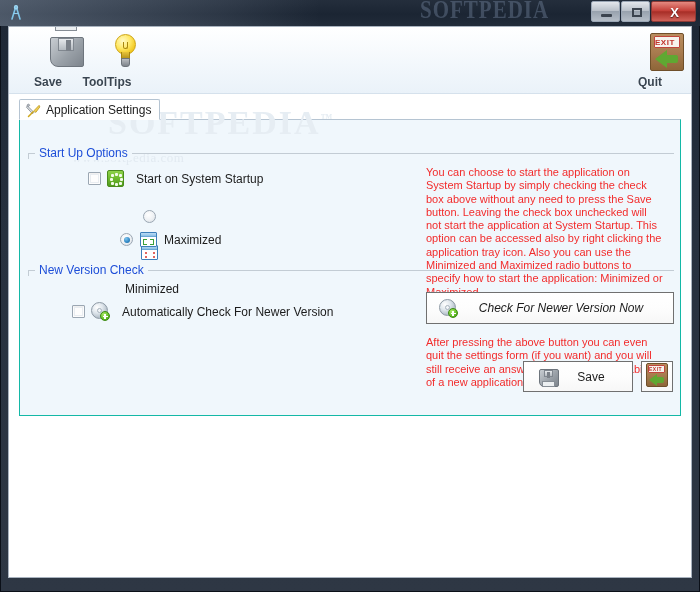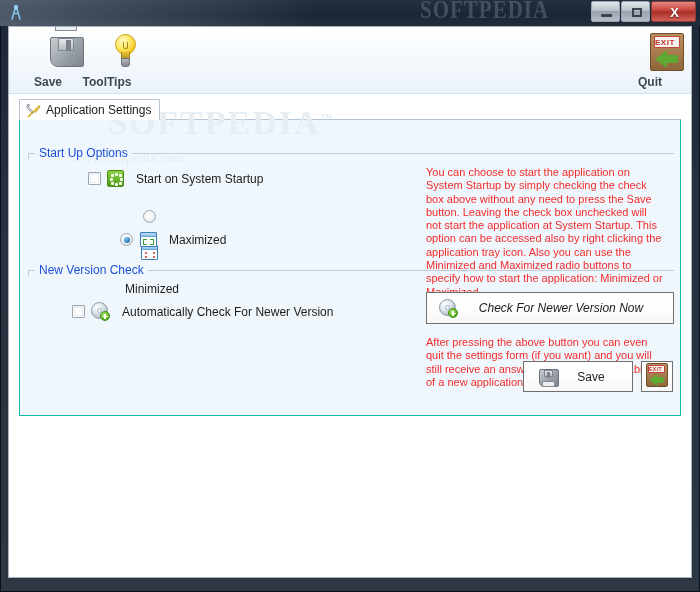--- a/index.html
+++ b/index.html
@@ -420,21 +420,21 @@
 
       <div class="chkrow" style="left:100px; top:112px; gap:7px;">
         <span class="radio on"></span>
         <span class="ico-win">
           <span class="bar"></span>
           <span class="corner" style="left:2px;top:6px;border-right:none;border-bottom:none;"></span>
           <span class="corner" style="right:2px;top:6px;border-left:none;border-bottom:none;"></span>
           <span class="corner" style="left:2px;bottom:1px;border-right:none;border-top:none;"></span>
           <span class="corner" style="right:2px;bottom:1px;border-left:none;border-top:none;"></span>
         </span>
-        <span class="ctl-label" style="margin-left:5px;">Maximized</span>
+        <span class="ctl-label" style="">Maximized</span>
       </div>
 
       <div class="helptext" style="left:406px; top:46px; width:238px;">You can choose to start the application on System Startup by simply checking the check box above without any need to press the Save button. Leaving the check box unchecked will not start the application at System Startup. This option can be accessed also by right clicking the application tray icon. Also you can use the Minimized and Maximized radio buttons to specify how to start the application: Minimized or Maximized.</div>
 
       <div class="group" style="left:8px; top:143px; width:646px; height:16px;">
         <div class="gline"></div>
           <div class="gl-left"></div>
         <div class="gtitle">New Version Check</div>
       </div>
 

